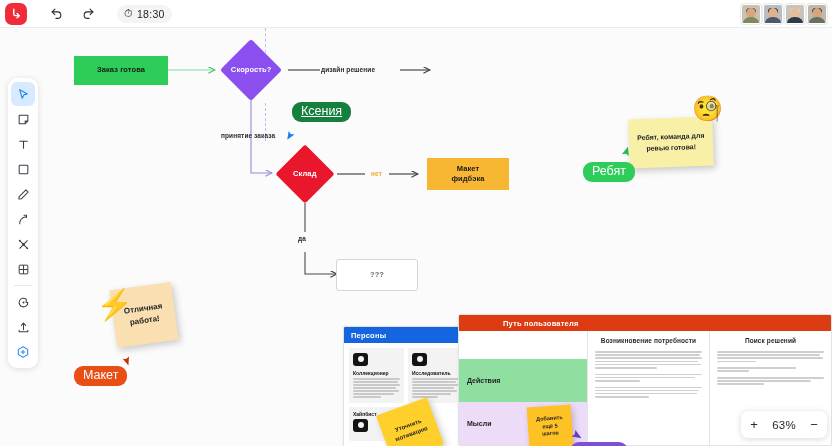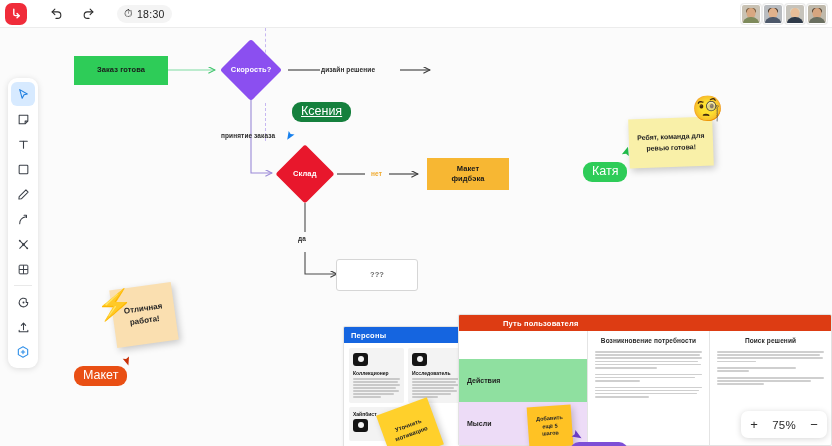--- a/index.html
+++ b/index.html
@@ -380,21 +380,21 @@
       <path d="M5 3l14 8-6 1.6L9.6 19z" fill="#1780ed"></path>
     </svg>
   </div>
 
   <div class="sticky" style="left:629px; top:90px; width:84px; height:49px; background:#f9f0a8; transform:rotate(-2deg); font-size:7px;">
     <span>Ребят, команда для ревью готова!</span>
   </div>
   <div class="emoji" style="left:692px; top:68px; font-size:25px;">🧐</div>
 
   <div class="cursor" style="left:583px; top:134px;">
-    <div class="tag" style="background:#2ecc58;">Катя</div>
+    <div class="tag" style="background:#2ecc58;">Ребят</div>
     <svg width="14" height="16" viewBox="0 0 24 24" style="position:absolute;left:36px;top:-17px;transform:rotate(55deg);">
       <path d="M5 3l14 8-6 1.6L9.6 19z" fill="#21b94b"></path>
     </svg>
   </div>
 
   <div class="panel" id="personas" style="top:298px;margin-left:17px;">
     <div class="panel-head">
       <span>Персоны</span>
     </div>
     <div class="p-grid">
@@ -502,15 +502,15 @@
     <div class="tag" style="background:#7d4fd6; font-size:13px; padding:4px 10px;">Артём</div>
     <svg width="15" height="17" viewBox="0 0 24 24" style="position:absolute;left:-2px;top:-16px;transform:rotate(160deg);">
       <path d="M5 3l14 8-6 1.6L9.6 19z" fill="#6a3cc4"></path>
     </svg>
   </div>
 
 </div>
 
 <div id="zoomwidget">
   <span class="zb">+</span>
-  <span id="zoomlevel">75%</span>
+  <span id="zoomlevel">63%</span>
   <span class="zb">−</span>
 </div>
 
 </body></html>

